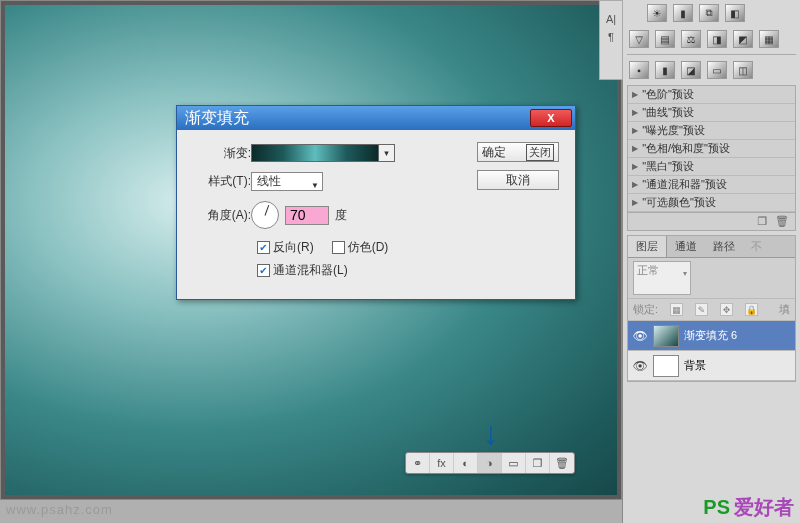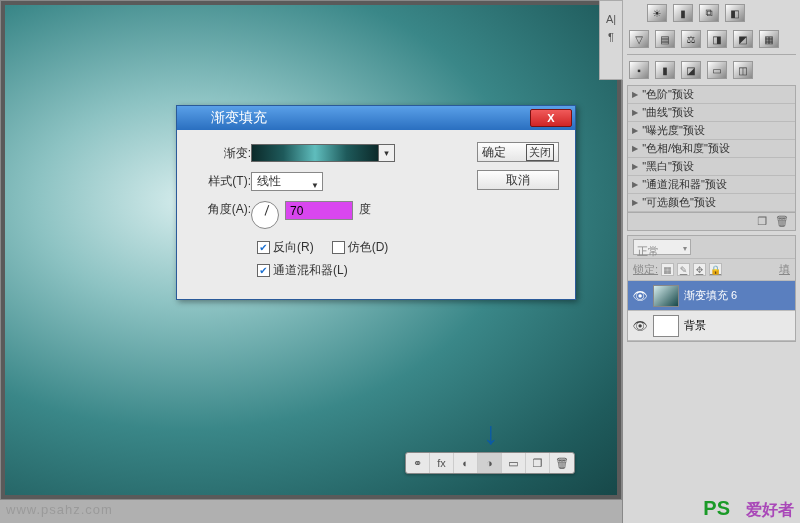--- a/index.html
+++ b/index.html
@@ -11,39 +11,39 @@
 }
 
 .toolbar-bottom { position: absolute; left: 405px; top: 452px; display: flex; background: #e8e8e8; border: 1px solid #888; border-radius: 3px; box-shadow: 0 1px 3px rgba(0,0,0,0.3); }
 .toolbar-bottom .tb-btn { width: 24px; height: 20px; display: flex; align-items: center; justify-content: center; border-right: 1px solid #ccc; font-size: 11px; color: #555; cursor: pointer; }
 .toolbar-bottom .tb-btn:last-child { border-right: none; }
 
 .arrow-down { position: absolute; left: 483px; top: 415px; color: #0b5aa5; font-size: 32px; font-weight: bold; pointer-events: none; }
 
 .dialog { position: absolute; left: 176px; top: 105px; width: 400px; background: #ebebeb; border: 1px solid #2a5a99; box-shadow: 2px 2px 6px rgba(0,0,0,0.4); }
 .dialog-titlebar { height: 24px; background: linear-gradient(to bottom, #5aa0e8, #2a6fc0); display: flex; align-items: center; padding: 0 3px 0 8px; }
-.dialog-title { color: #fff; font-size: 14px; flex: 1; margin-left: 26px; }
+.dialog-title { color: #fff; font-size: 16px; flex: 1; }
 .dialog-close { width: 42px; height: 18px; background: linear-gradient(to bottom, #f05a5a, #d02525); border: 1px solid #7a1010; border-radius: 2px; color: #fff; font-size: 11px; font-weight: bold; display: flex; align-items: center; justify-content: center; cursor: pointer; }
 
 .dialog-body { padding: 14px 12px 14px 12px; font-size: 12px; color: #333; }
 .row { display: flex; align-items: center; margin-bottom: 10px; }
 .row-label { width: 62px; text-align: right; }
 
 .grad-swatch { width: 128px; height: 18px; border: 1px solid #666;
   background: linear-gradient(to right, #0c2a2a 0%, #1e5a5b 25%, #5fbdbd 50%, #1e5a5b 75%, #0c2a2a 100%);
   display: inline-block; }
 .grad-dd { width: 16px; height: 18px; border: 1px solid #666; border-left: none; background: #f0f0f0; display: inline-flex; align-items: center; justify-content: center; font-size: 9px; cursor: pointer; }
 
 .select-box { width: 72px; height: 19px; border: 1px solid #888; background: #fff; display: inline-flex; align-items: flex-end; justify-content: space-between; padding: 0 3px 0 5px; font-size: 12px; cursor: pointer; }
 .select-box .caret { font-size: 8px; }
 
 .angle-knob { width: 28px; height: 28px; border: 1px solid #888; border-radius: 50%; background: #fff; position: relative; display: inline-block; margin-right: 6px; }
 .angle-knob::after { content: ""; position: absolute; left: 50%; top: 50%; width: 11px; height: 1px; background: #333; transform-origin: left center; transform: rotate(-70deg); }
 
-.num-input { width: 68px; height: 19px; border: 1px solid #888; background: #d946ef; font-size: 12px; padding: 0 4px; }
+.num-input { width: 44px; height: 19px; border: 1px solid #888; background: #f9a8d4; font-size: 14px; padding: 0 4px; }
 .spin { width: 14px; height: 19px; border: 1px solid #888; border-left: none; background: #f0f0f0; display: inline-flex; align-items: center; justify-content: center; font-size: 8px; cursor: pointer; }
 
 .chk-row { margin-left: 68px; display: flex; gap: 18px; margin-bottom: 6px; }
 .chk { display: inline-flex; align-items: center; gap: 3px; font-size: 12px; }
 .chk-box { width: 13px; height: 13px; border: 1px solid #666; background: #fff; display: inline-flex; align-items: center; justify-content: center; font-size: 10px; color: #1a6fd0; }
 
 .dlg-right { position: absolute; right: 12px; top: 36px; width: 86px; }
 .btn { width: 82px; height: 20px; border: 1px solid #888; background: linear-gradient(to bottom, #fdfdfd, #e6e6e6); font-size: 12px; display: flex; align-items: center; justify-content: center; margin-bottom: 8px; cursor: pointer; }
 
 
@@ -59,35 +59,35 @@
 .preset-item { height: 18px; display: flex; align-items: center; padding: 0 4px; border-bottom: 1px solid #bbb; font-size: 11px; color: #333; cursor: pointer; }
 .preset-item .tri { font-size: 8px; margin-right: 4px; color: #666; }
 .preset-foot { height: 18px; display: flex; align-items: center; justify-content: flex-end; padding: 0 6px; gap: 8px; font-size: 11px; color: #666; border-top: 1px solid #aaa; }
 
 .layers-panel { border: 1px solid #aaa; background: #d0d0d0; margin: 4px 4px 0 4px; }
 .tabs { display: flex; background: #c4c4c4; border-bottom: 1px solid #999; }
 .tab { padding: 3px 8px; font-size: 11px; color: #444; cursor: pointer; }
 .tab.active { background: #d8d8d8; border-right: 1px solid #999; }
 .tab.dim { color: #999; }
 .layer-opts { display: flex; align-items: center; padding: 3px 5px; gap: 6px; font-size: 11px; color: #888; border-bottom: 1px solid #bbb; }
-.blend-sel { width: 58px; height: 16px; border: 1px solid #aaa; background: #eee; font-size: 11px; padding: 4px 3px; display: flex; align-items: flex-start; justify-content: space-between; }
-.lock-row { display: flex; align-items: center; padding: 3px 5px; gap: 3px; font-size: 11px; color: #888; border-bottom: 1px solid #bbb; text-decoration: underline; }
+.blend-sel { width: 58px; height: 16px; border: 1px solid #aaa; background: #eee; font-size: 11px; padding: 16px 3px; display: flex; align-items: flex-end; justify-content: space-between; }
+.lock-row { display: flex; align-items: center; padding: 3px 5px; gap: 12px; font-size: 11px; color: #888; border-bottom: 1px solid #bbb; }
 .lock-ic { width: 13px; height: 13px; border: 1px solid #bbb; background: #eee; font-size: 9px; display: flex; align-items: center; justify-content: center; }
 
 .layer-row { display: flex; align-items: center; height: 30px; border-bottom: 1px solid #bbb; background: #e8e8e8; padding: 0 4px; gap: 5px; }
 .layer-row.sel { background: #5a7fbf; color: #fff; }
 .eye { width: 16px; height: 16px; font-size: 12px; color: #444; display: flex; align-items: center; justify-content: center; }
 .layer-row.sel .eye { color: #fff; }
 .thumb { width: 26px; height: 22px; border: 1px solid #888; background: #fff; }
 .thumb.grad { background: linear-gradient(135deg, #d5ecec, #174849); }
 .layer-name { font-size: 11px; }
 
-.watermark { position: absolute; right: 6px; bottom: 2px; font-size: 20px; font-weight: bold; display: flex; align-items: baseline; gap: 16px; }
+.watermark { position: absolute; right: 6px; bottom: 2px; font-size: 20px; font-weight: bold; display: flex; align-items: baseline; gap: 4px; }
 .wm-ps { color: #1a9a27; font-family: Arial; }
-.wm-cn { color: #a948b8; font-size: 16px; }
+.wm-cn { color: #a948b8; font-size: 20px; }
 .wm-url { position: absolute; left: 6px; bottom: 6px; font-size: 13px; color: #9a9a9a; letter-spacing: 1px; }
 </style>
 </head>
 <body>
 
 <div class="canvas-area">
   <div class="canvas-inner"></div>
 </div>
 
 <div class="arrow-down">↓</div>
@@ -128,21 +128,21 @@
     </div>
 
     <div class="row">
       <span class="row-label">样式(T):</span>
       <div class="select-box">
         <span>线性</span>
         <span class="caret">▼</span>
       </div>
     </div>
 
-    <div class="row" style="align-items:flex-start">
+    <div class="row" style="align-items:center">
       <span class="row-label">角度(A):</span>
       <span class="angle-knob"></span>
       <input class="num-input" value="70" style="">
       <span style="margin-left:6px">度</span>
     </div>
 
 
     <div class="chk-row">
       <label class="chk">
         <span class="chk-box">✔</span>
@@ -221,20 +221,26 @@
         <span class="tri">▶</span>
         <span>"可选颜色"预设</span>
       </div>
     <div class="preset-foot">
       <span>❐</span>
       <span>🗑</span>
     </div>
   </div>
 
   <div class="layers-panel">
+    <div class="tabs">
+      <div class="tab active">图层</div>
+      <div class="tab">通道</div>
+      <div class="tab">路径</div>
+      <div class="tab dim">不</div>
+    </div>
     <div class="layer-opts">
       <div class="blend-sel">
         <span>正常</span>
           <span style="font-size:8px">▾</span>
       </div>
     </div>
     <div class="lock-row">
       <span>锁定:</span>
       <span class="lock-ic">▦</span>
       <span class="lock-ic">✎</span>

